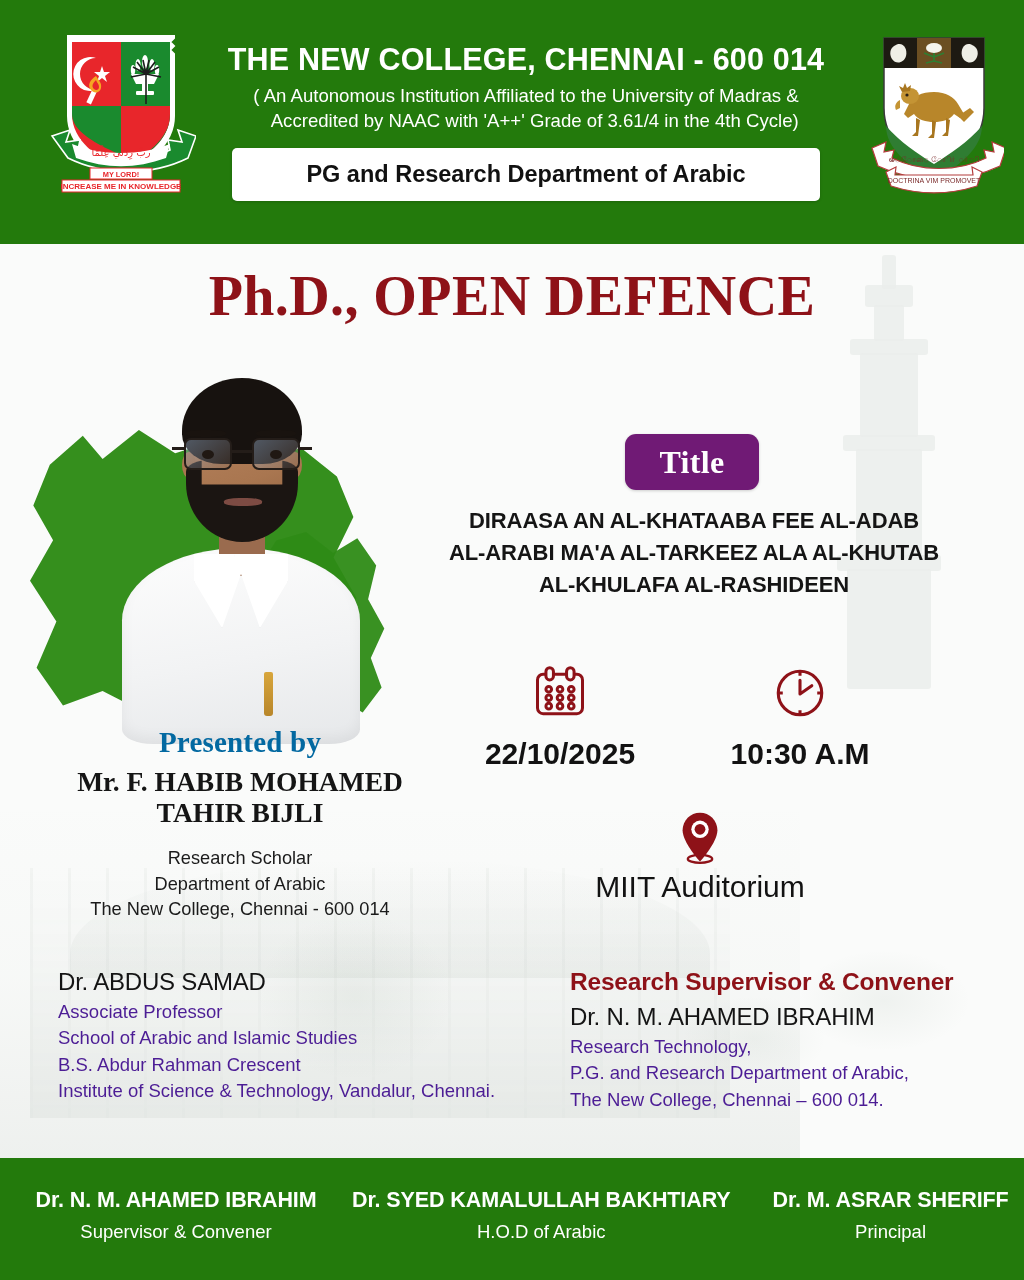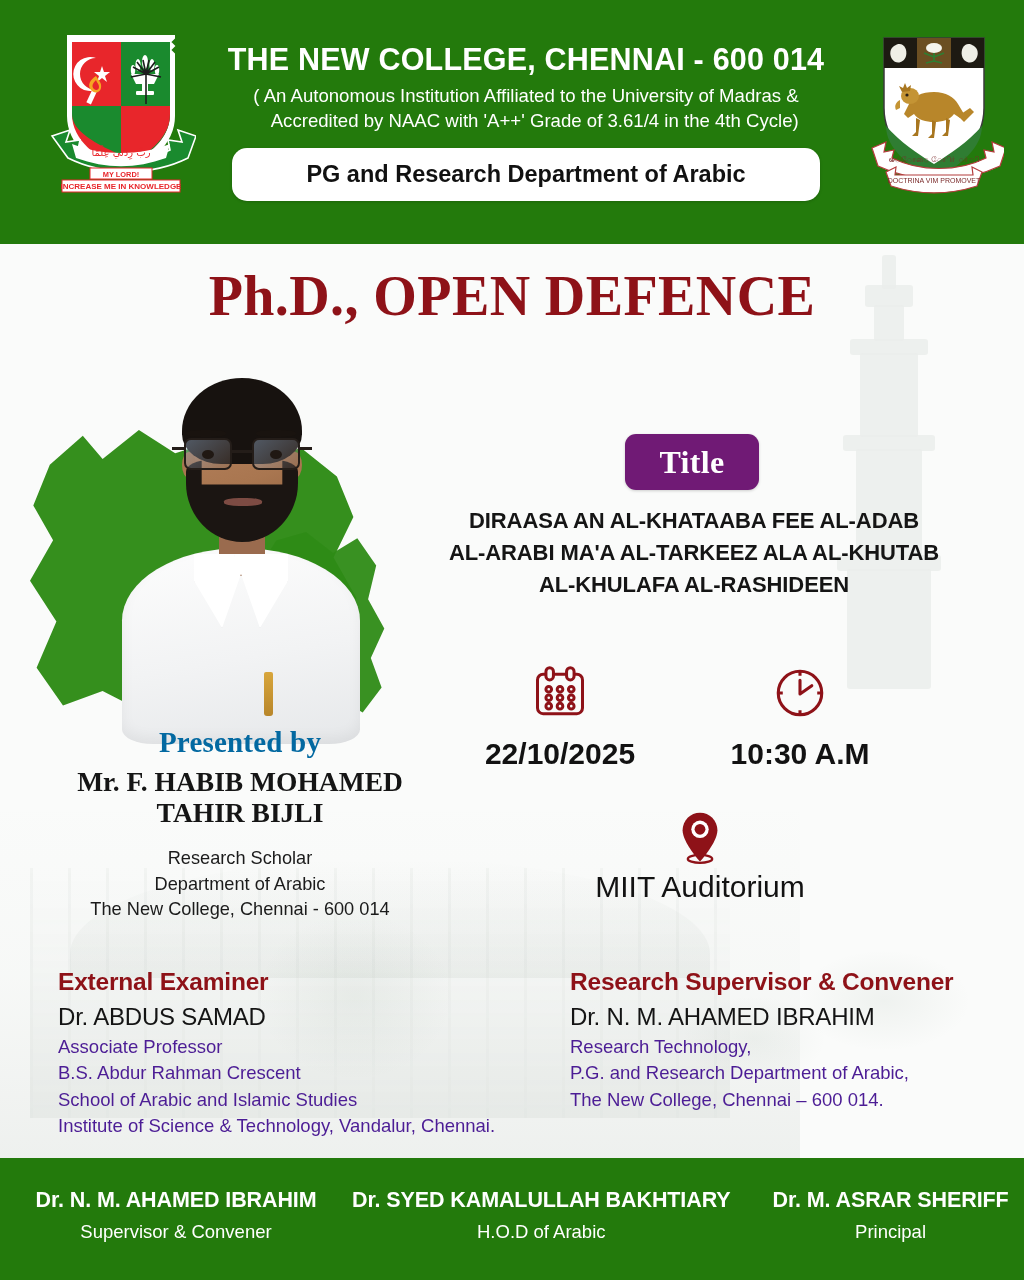--- a/index.html
+++ b/index.html
@@ -75,21 +75,21 @@
     display:flex; flex-direction:column; align-items:center; justify-content:center; }
   .college-name {
     color:#ffffff; font-size:30.5px; font-weight:bold; letter-spacing:0.2px;
     text-align:center; line-height:1.05; white-space:nowrap;
   }
   .college-sub {
     color:#ffffff; font-size:18.6px; text-align:right; line-height:1.32;
     margin-top:9px; font-weight:400; white-space:nowrap;
   }
   .dept-box {
-    margin-top:14px; background:#ffffff; border-radius:15px;
+    margin-top:14px; background:#ffffff; border-radius:5px;
     padding:13px 34px; box-shadow:0 1px 3px rgba(0,0,0,0.18);
     width:588px; text-align:center;
   }
   .dept-box span { font-size:23.5px; font-weight:bold; color:#111; white-space:nowrap; }
 
   
   .main-title {
     position:absolute; left:0; top:264px; width:1024px; text-align:center;
     font-family:"Liberation Serif", serif;
     font-size:56px; font-weight:bold; color:#8E1218; letter-spacing:0.4px;
@@ -436,25 +436,24 @@
         <path d="M24 2 C13 2 4 11 4 22 C4 36 24 58 24 58 C24 58 44 36 44 22 C44 11 35 2 24 2 Z" fill="#8E1218"></path>
         <circle cx="24" cy="21" r="10" fill="#ffffff"></circle>
         <circle cx="24" cy="21" r="6.2" fill="#8E1218"></circle>
         <ellipse cx="24" cy="55" rx="14" ry="4.5" fill="none" stroke="#8E1218" stroke-width="2.6"></ellipse>
       </svg>
     </div>
     <div class="venue-text">MIIT Auditorium</div>
   </div>
 
   <div class="ex-left">
-    <div class="ex-head">External Examiner</div>
     <div class="ex-name">Dr. ABDUS SAMAD</div>
     <div class="ex-line">Associate Professor</div>
+    <div class="ex-line">School of Arabic and Islamic Studies</div>
     <div class="ex-line">B.S. Abdur Rahman Crescent</div>
-    <div class="ex-line">School of Arabic and Islamic Studies</div>
     <div class="ex-line">Institute of Science &amp; Technology, Vandalur, Chennai.</div>
   </div>
 
   <div class="ex-right">
     <div class="ex-head">Research Supervisor &amp; Convener</div>
     <div class="ex-name">Dr. N. M. AHAMED IBRAHIM</div>
     <div class="ex-line">Research Technology,</div>
     <div class="ex-line">P.G. and Research Department of  Arabic,</div>
     <div class="ex-line">The New College, Chennai – 600 014.</div>
   </div>

